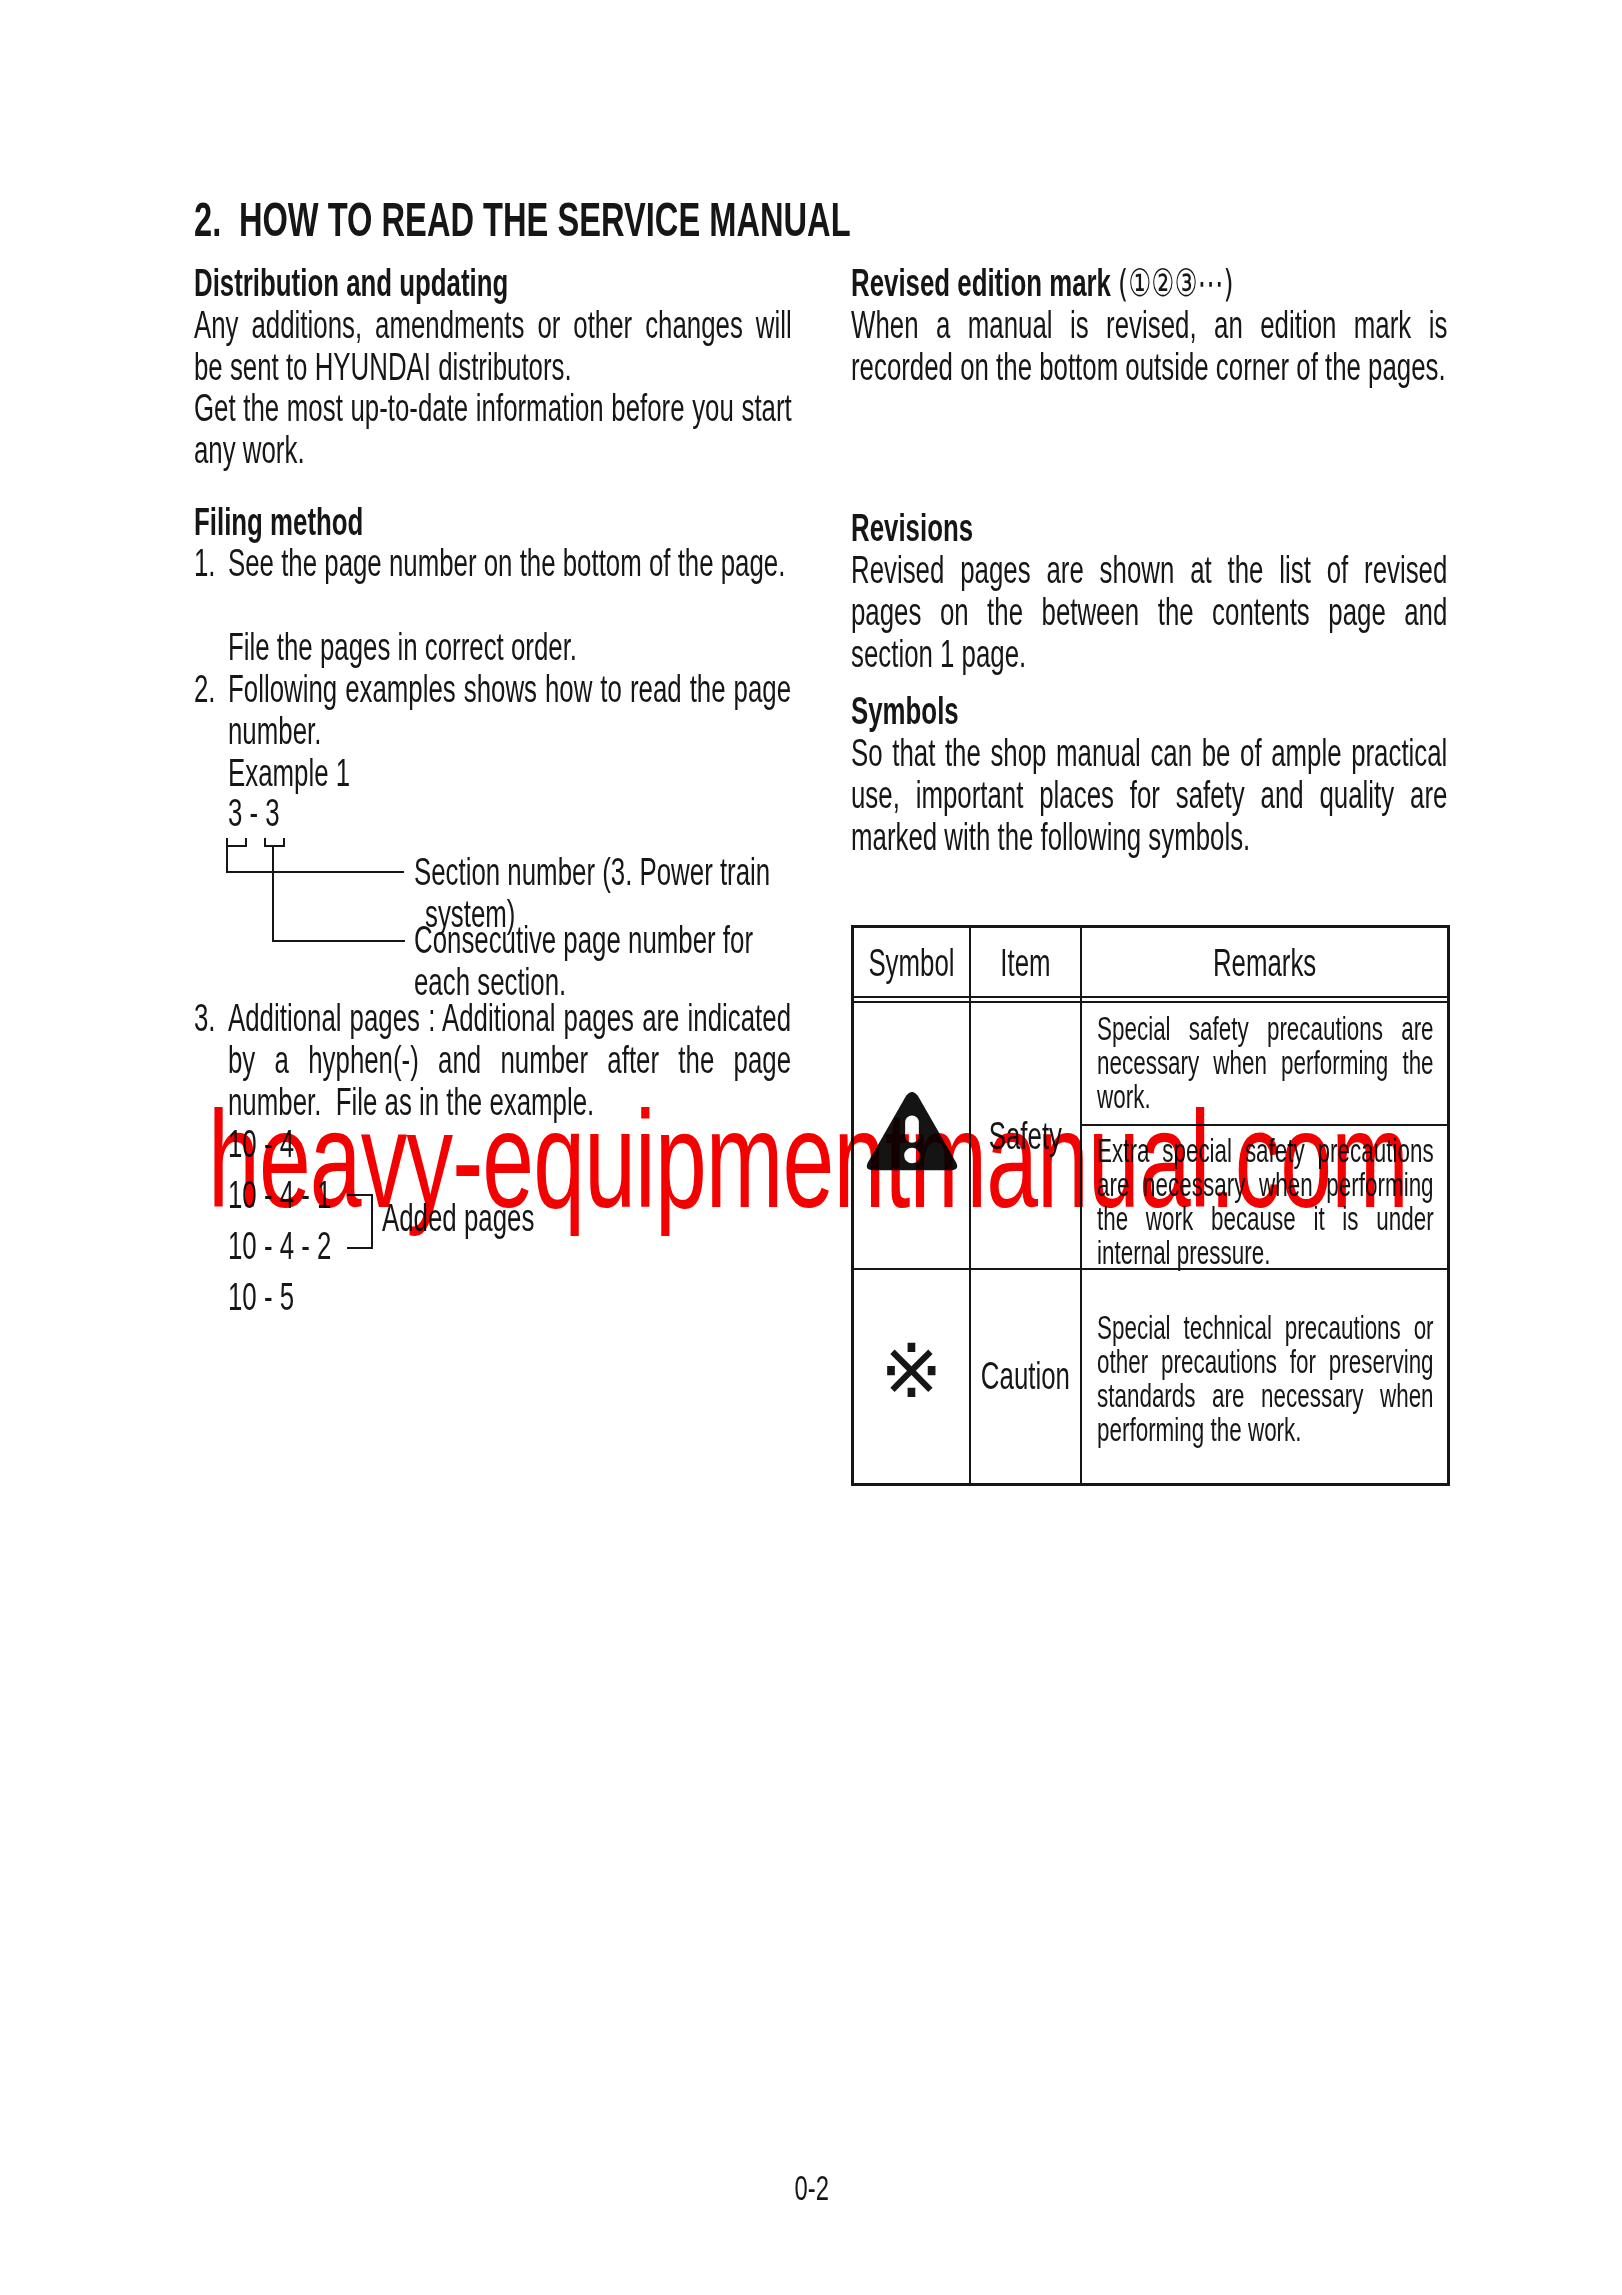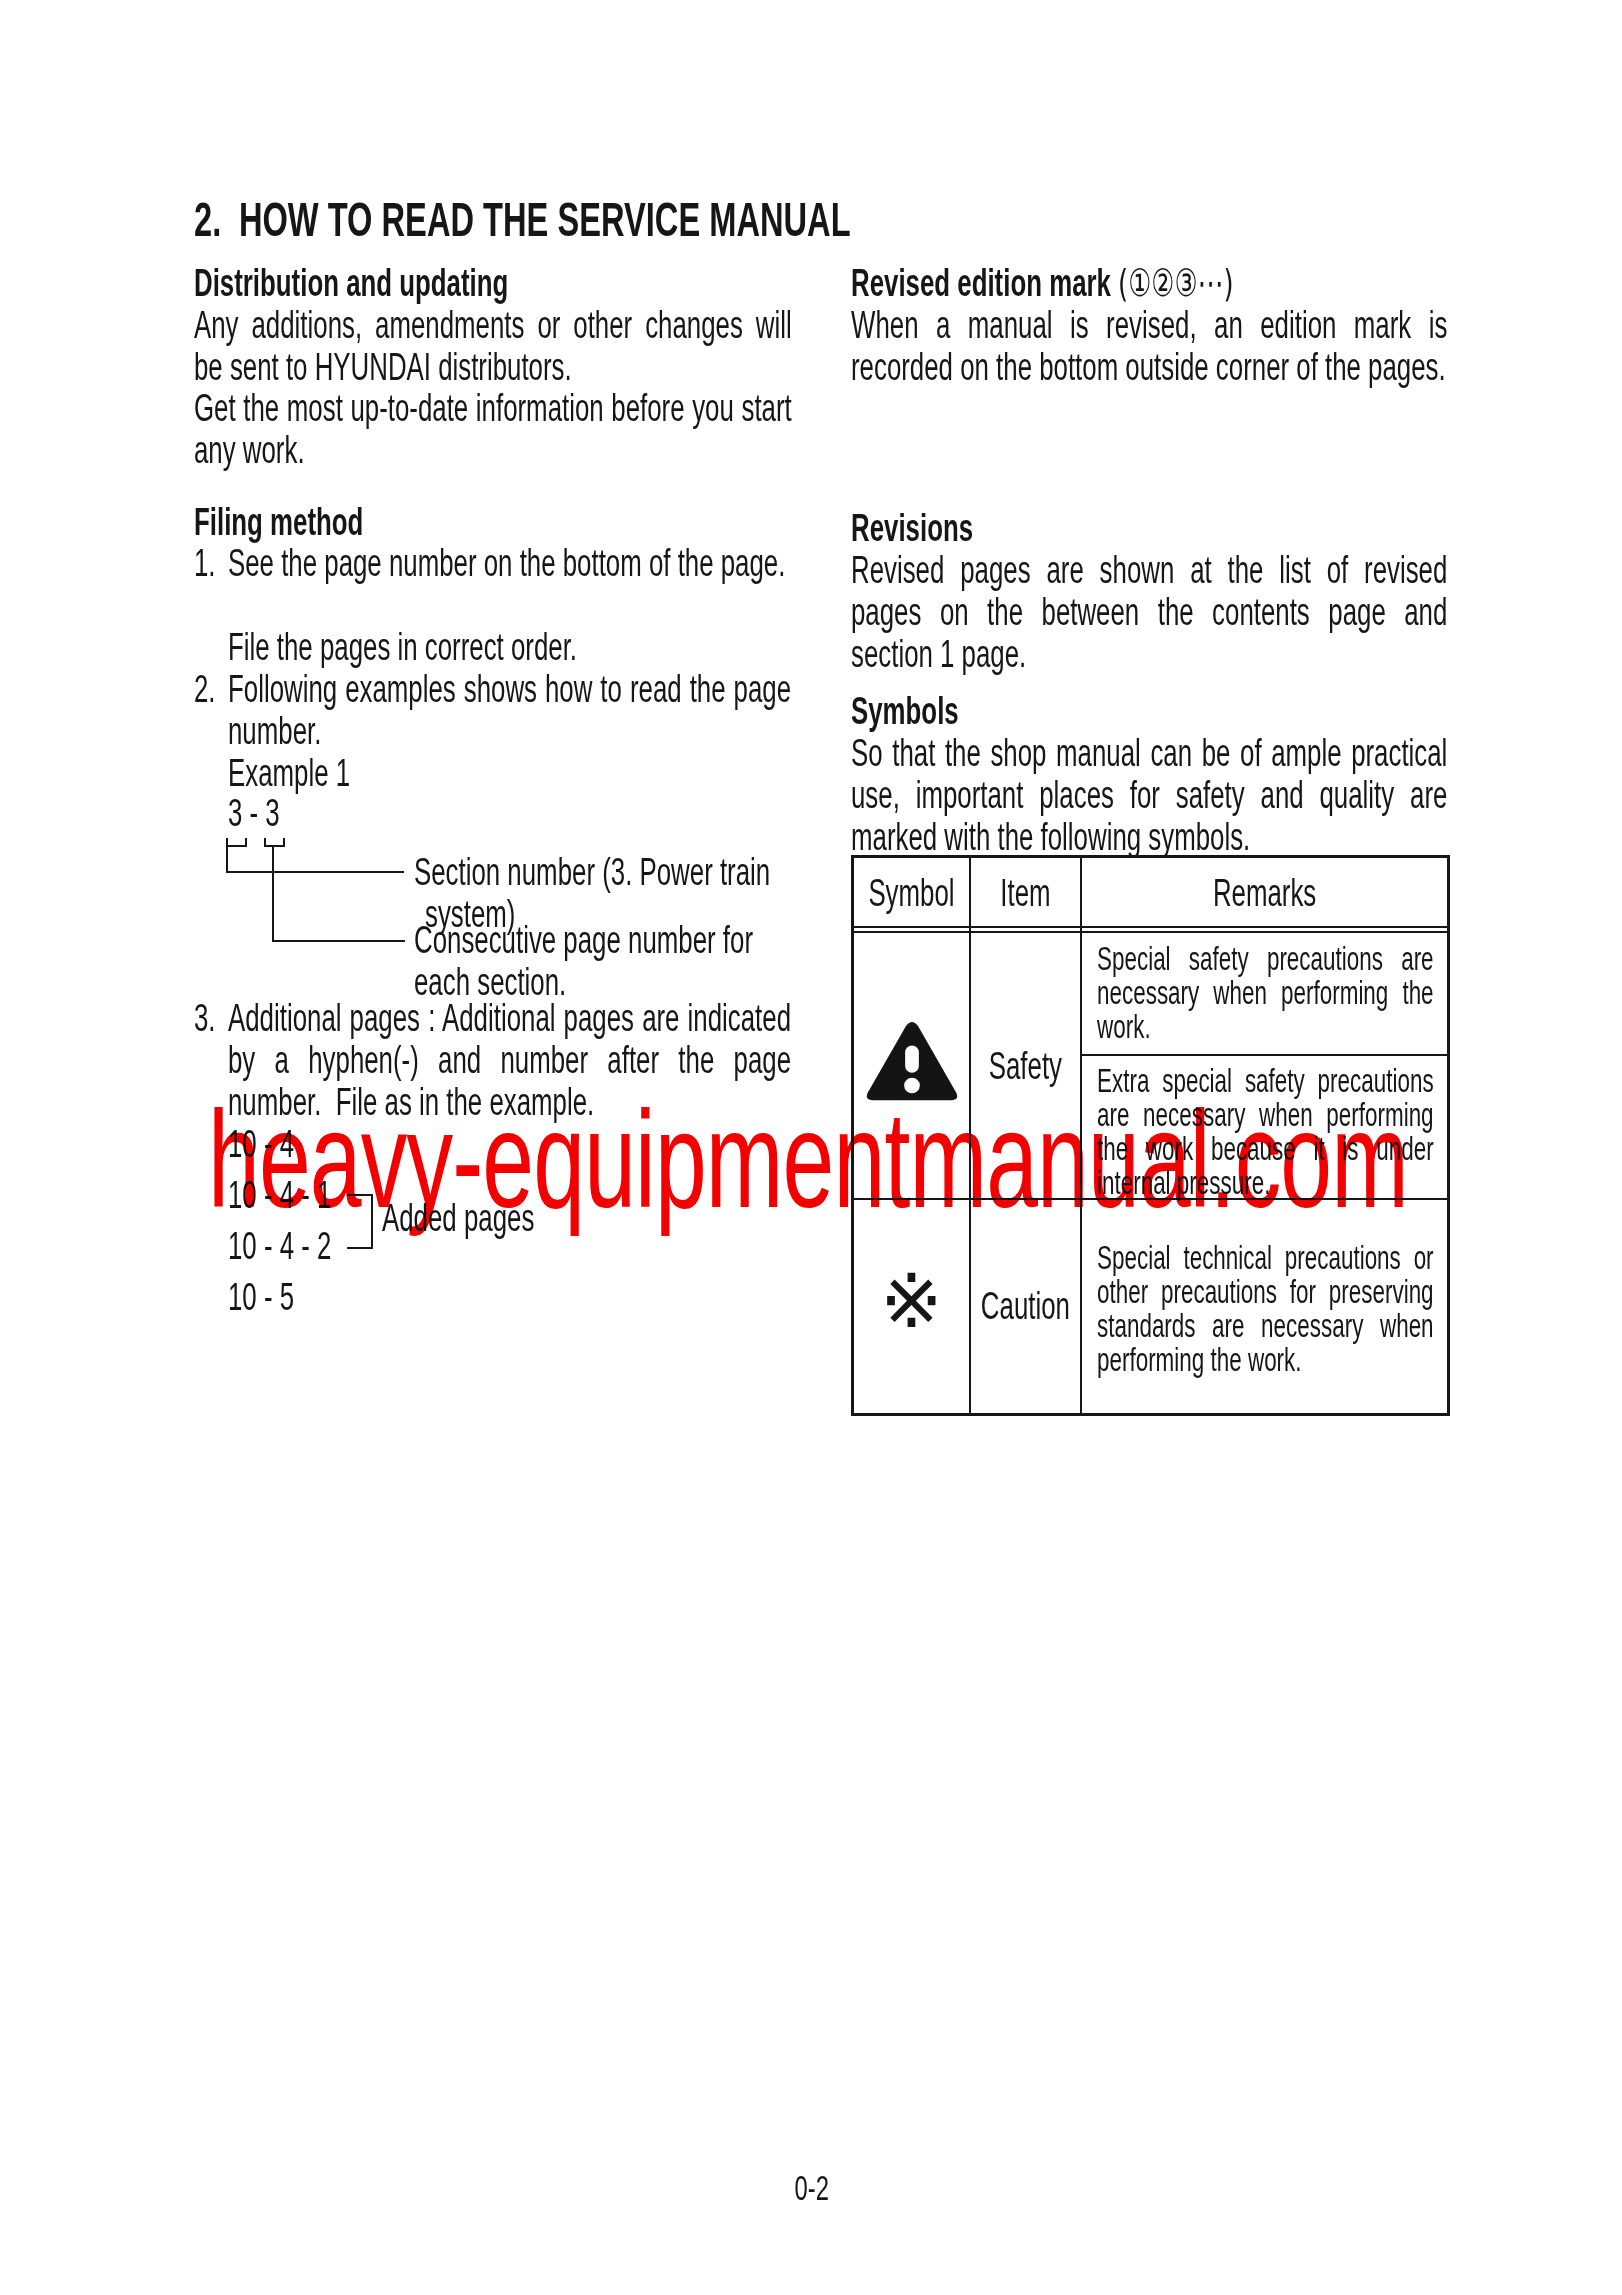--- a/index.html
+++ b/index.html
@@ -20,21 +20,21 @@
   .utick{position:absolute;width:17px;height:7.2px;border:2px solid #161616;border-top:none;}
   .pagebracket{position:absolute;width:23.6px;height:51px;border:2px solid #161616;border-left:none;}
   #title{font-size:48px;line-height:52px;}
   #title .gap{display:inline-block;width:26px;}
   #watermark{
     position:absolute;left:208px;top:1089px;z-index:50;
     font-size:137px;line-height:141px;letter-spacing:-1.3px;
     transform:scaleX(0.68);transform-origin:0 0;white-space:nowrap;
     mix-blend-mode:multiply;
   }
-  #symbol-table{position:absolute;left:851px;top:855px;width:593px;height:555px;border:3.3px solid #161616;}
+  #symbol-table{position:absolute;left:851px;top:925px;width:593px;height:555px;border:3.3px solid #161616;}
   .dejavu{font-family:"DejaVu Sans", sans-serif;}
   .sym{position:absolute;text-align:center;font-family:"DejaVu Sans", sans-serif;}
   #footer-page-number{font-size:35px;}
 </style>
 </head>
 <body>
 
 <div id="title" class="tx bold nowrap" style="left:194px;top:194px;">
   <span>2.</span><span class="gap"></span><span>HOW TO READ THE SERVICE MANUAL</span>
 </div>

